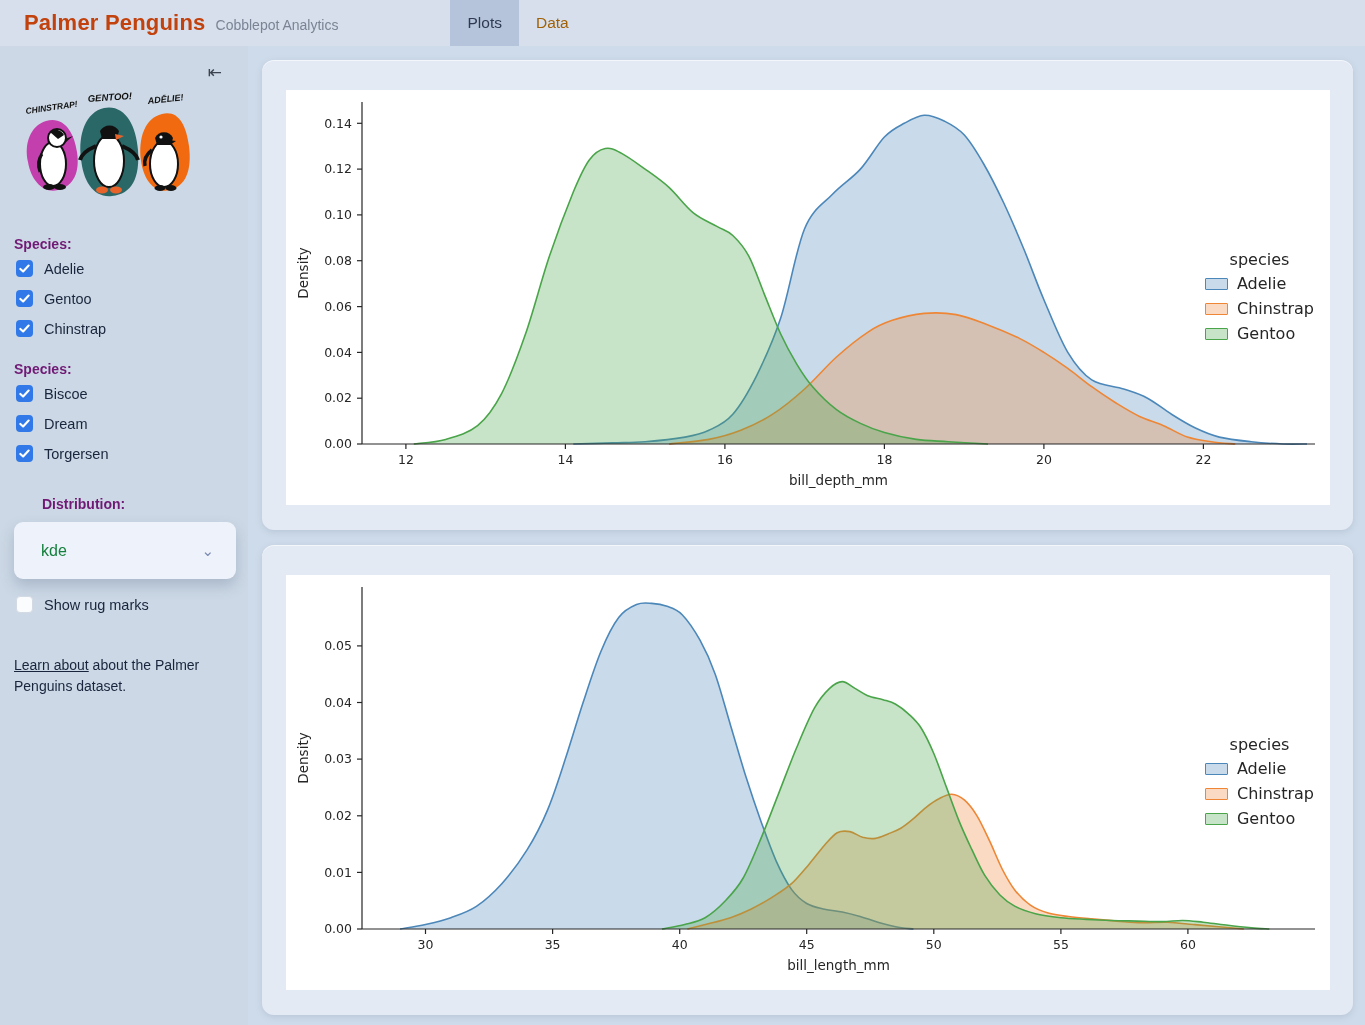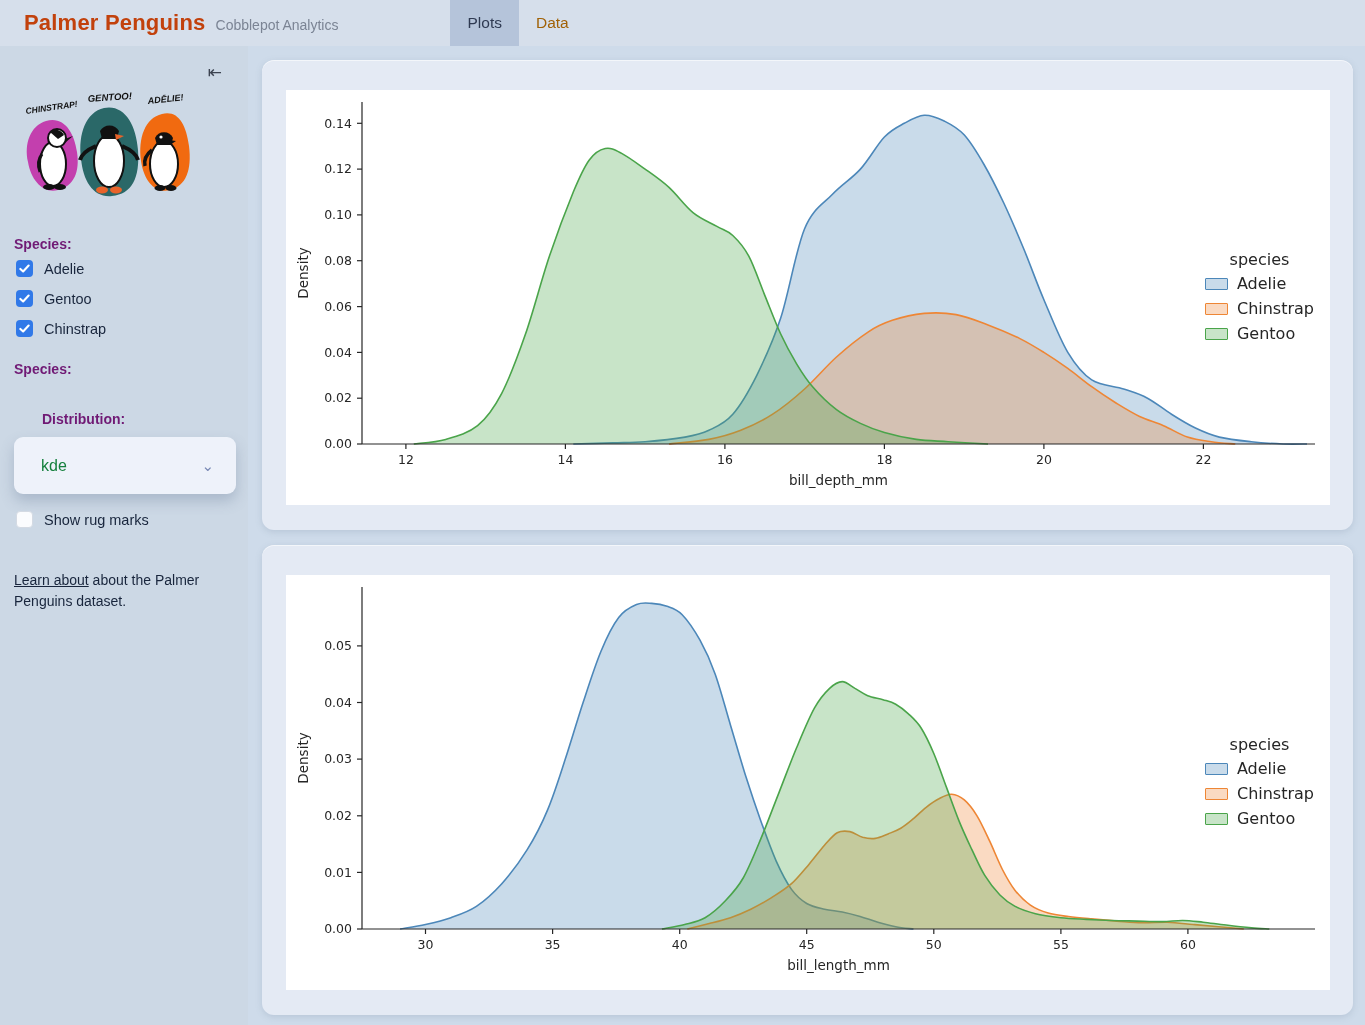--- a/index.html
+++ b/index.html
@@ -127,20 +127,46 @@
         <span class="checkbox" style="background: rgb(49, 121, 232);">
           <svg viewBox="0 0 12 12">
             <path d="M1.5 6.5 L4.5 9.2 L10.5 2.8" stroke="#fff" stroke-width="2.3" fill="none" stroke-linecap="round" stroke-linejoin="round"></path>
           </svg>
         </span>
         <span class="check-label">Chinstrap</span>
       </div>
     </div>
 
   <div class="side-label" style="margin-top:24px;">Species:</div>
+  <div id="islands-checks">
+      <div class="check-row">
+        <span class="checkbox" style="background: rgb(49, 121, 232);">
+          <svg viewBox="0 0 12 12">
+            <path d="M1.5 6.5 L4.5 9.2 L10.5 2.8" stroke="#fff" stroke-width="2.3" fill="none" stroke-linecap="round" stroke-linejoin="round"></path>
+          </svg>
+        </span>
+        <span class="check-label">Biscoe</span>
+      </div>
+      <div class="check-row">
+        <span class="checkbox" style="background: rgb(49, 121, 232);">
+          <svg viewBox="0 0 12 12">
+            <path d="M1.5 6.5 L4.5 9.2 L10.5 2.8" stroke="#fff" stroke-width="2.3" fill="none" stroke-linecap="round" stroke-linejoin="round"></path>
+          </svg>
+        </span>
+        <span class="check-label">Dream</span>
+      </div>
+      <div class="check-row">
+        <span class="checkbox" style="background: rgb(49, 121, 232);">
+          <svg viewBox="0 0 12 12">
+            <path d="M1.5 6.5 L4.5 9.2 L10.5 2.8" stroke="#fff" stroke-width="2.3" fill="none" stroke-linecap="round" stroke-linejoin="round"></path>
+          </svg>
+        </span>
+        <span class="check-label">Torgersen</span>
+      </div>
+    </div>
 
   <div class="side-label" style="margin-top:34px;margin-left:28px;">Distribution:</div>
   <div class="select-card">
     <span class="select-value">kde</span>
     <span class="select-chevron">⌄</span>
   </div>
 
   <div class="check-row rug-row">
     <span class="checkbox unchecked"></span>
     <span class="check-label">Show rug marks</span>

